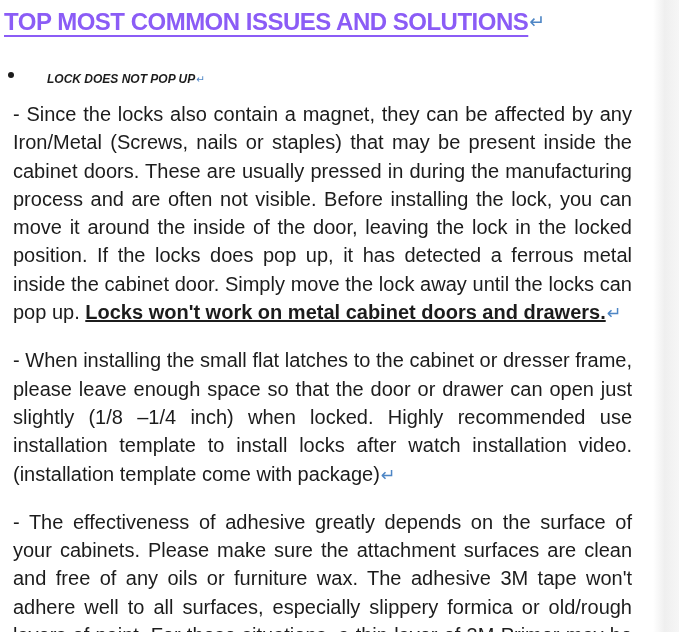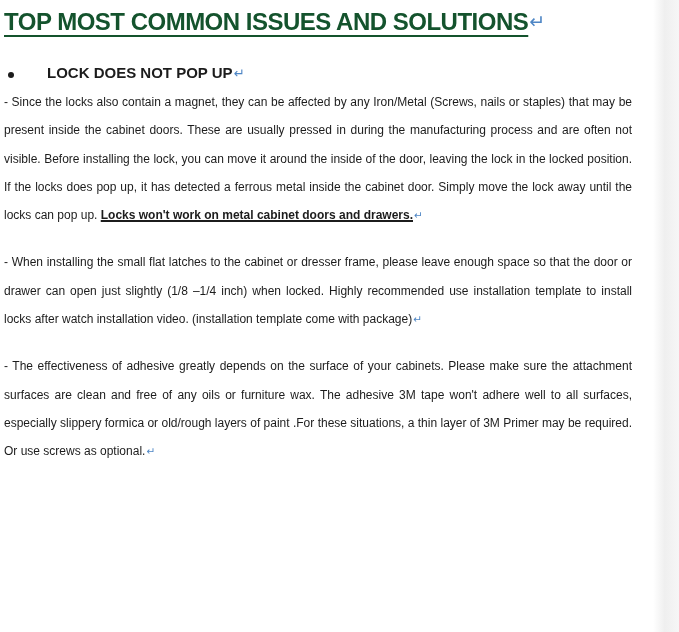--- a/index.html
+++ b/index.html
@@ -31,47 +31,48 @@
   }
   .doc-title-line {
     margin: 0 0 24px 0;
     line-height: 30px;
     white-space: nowrap;
   }
   .doc-title {
     font-size: 24px;
     font-weight: bold;
     letter-spacing: -0.5px;
-    color: #14532d;
+    color: #8b5cf6;
     text-decoration: underline;
     text-decoration-thickness: 2px;
     text-underline-offset: 5px;
   }
   .heading-row {
     position: relative;
     padding-left: 43px;
     margin: 0 0 6px 0;
-    line-height: 17px;
-    font-size: 15px;
+    line-height: 30px;
+    font-size: 12px;
     font-weight: bold;
     color: #1c1c1c;
     white-space: nowrap;
+    font-style: italic;
   }
   .bullet {
     position: absolute;
     left: 4px;
     top: 8px;
     width: 6px;
     height: 6px;
     border-radius: 50%;
     background: #1c1c1c;
   }
   .para {
-    margin: 0 0 19px 0;
-    font-size: 12px;
+    margin: 0 0 19px 9px;
+    font-size: 20px;
     line-height: 28.3px;
     text-align: justify;
     color: #1c1c1c;
   }
   .para.last {
     margin-bottom: 0;
   }
   .emph {
     font-weight: bold;
     text-decoration: underline;

